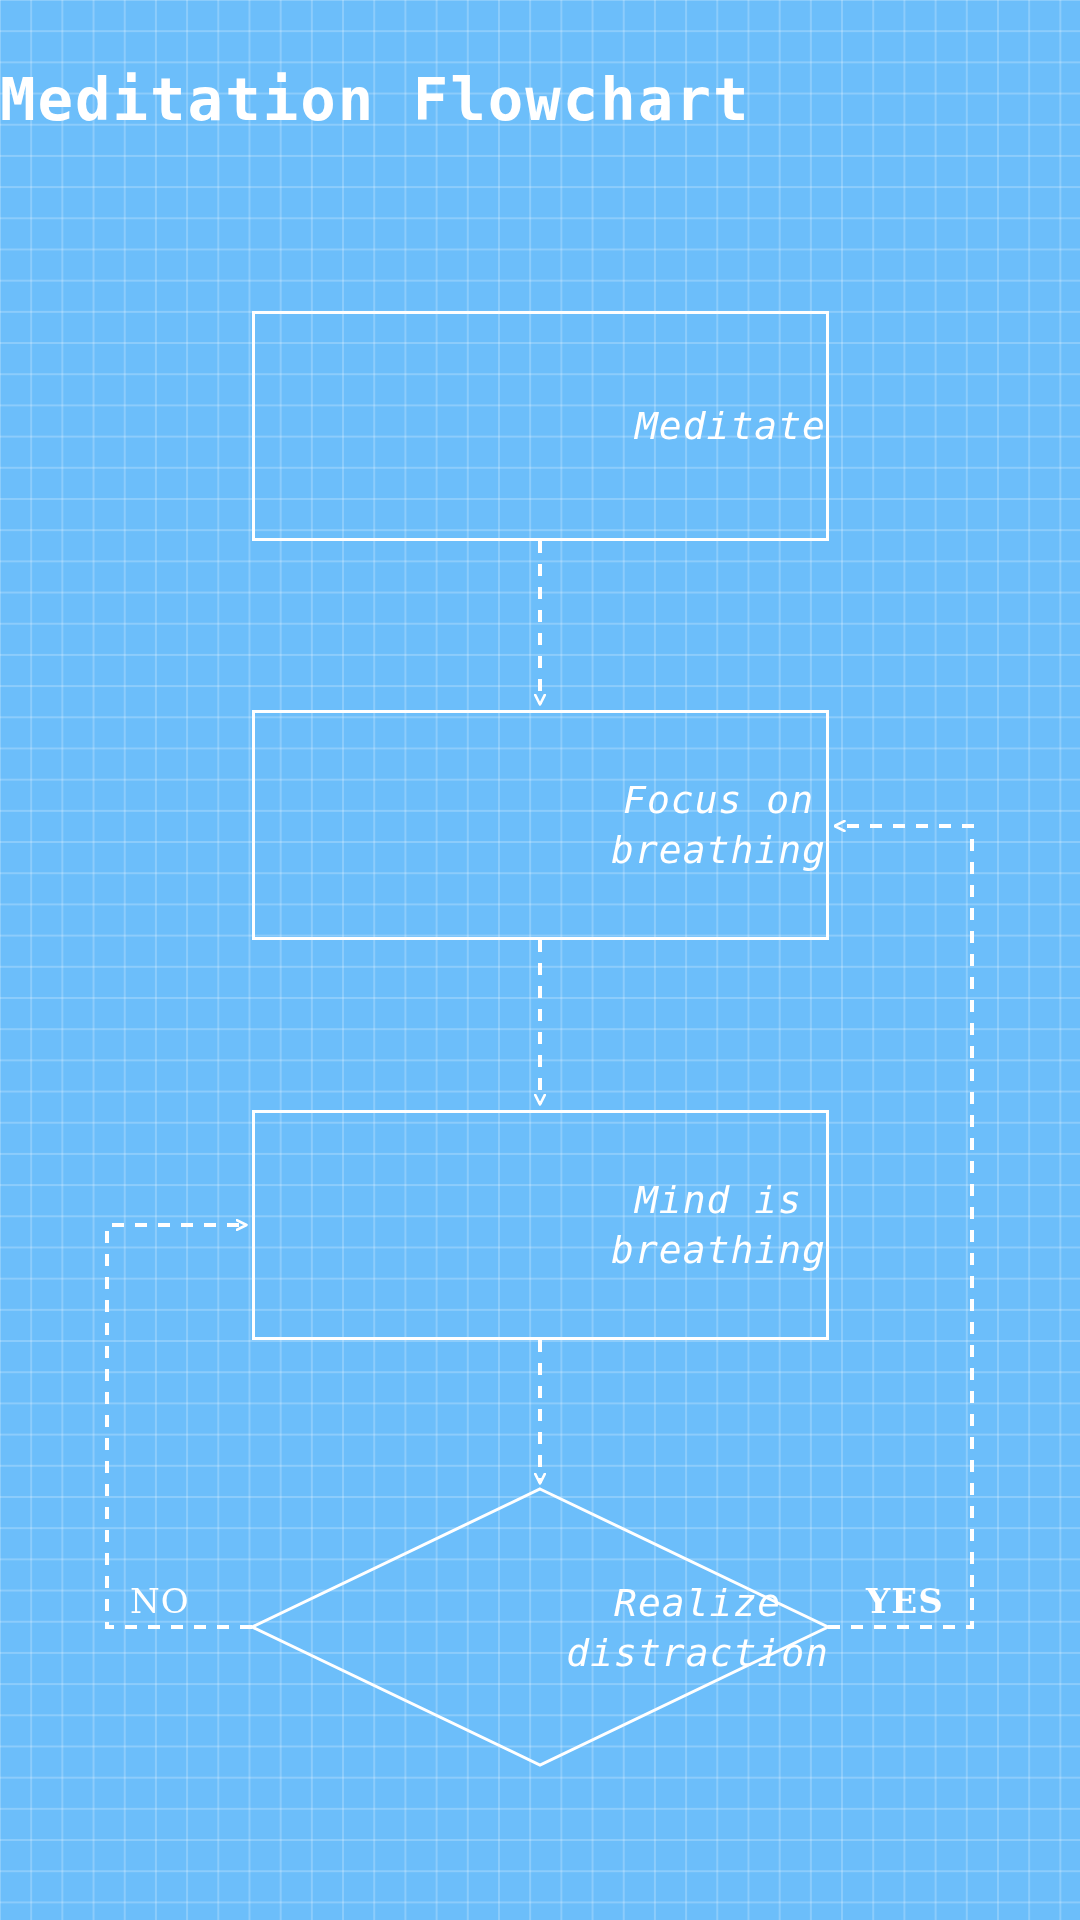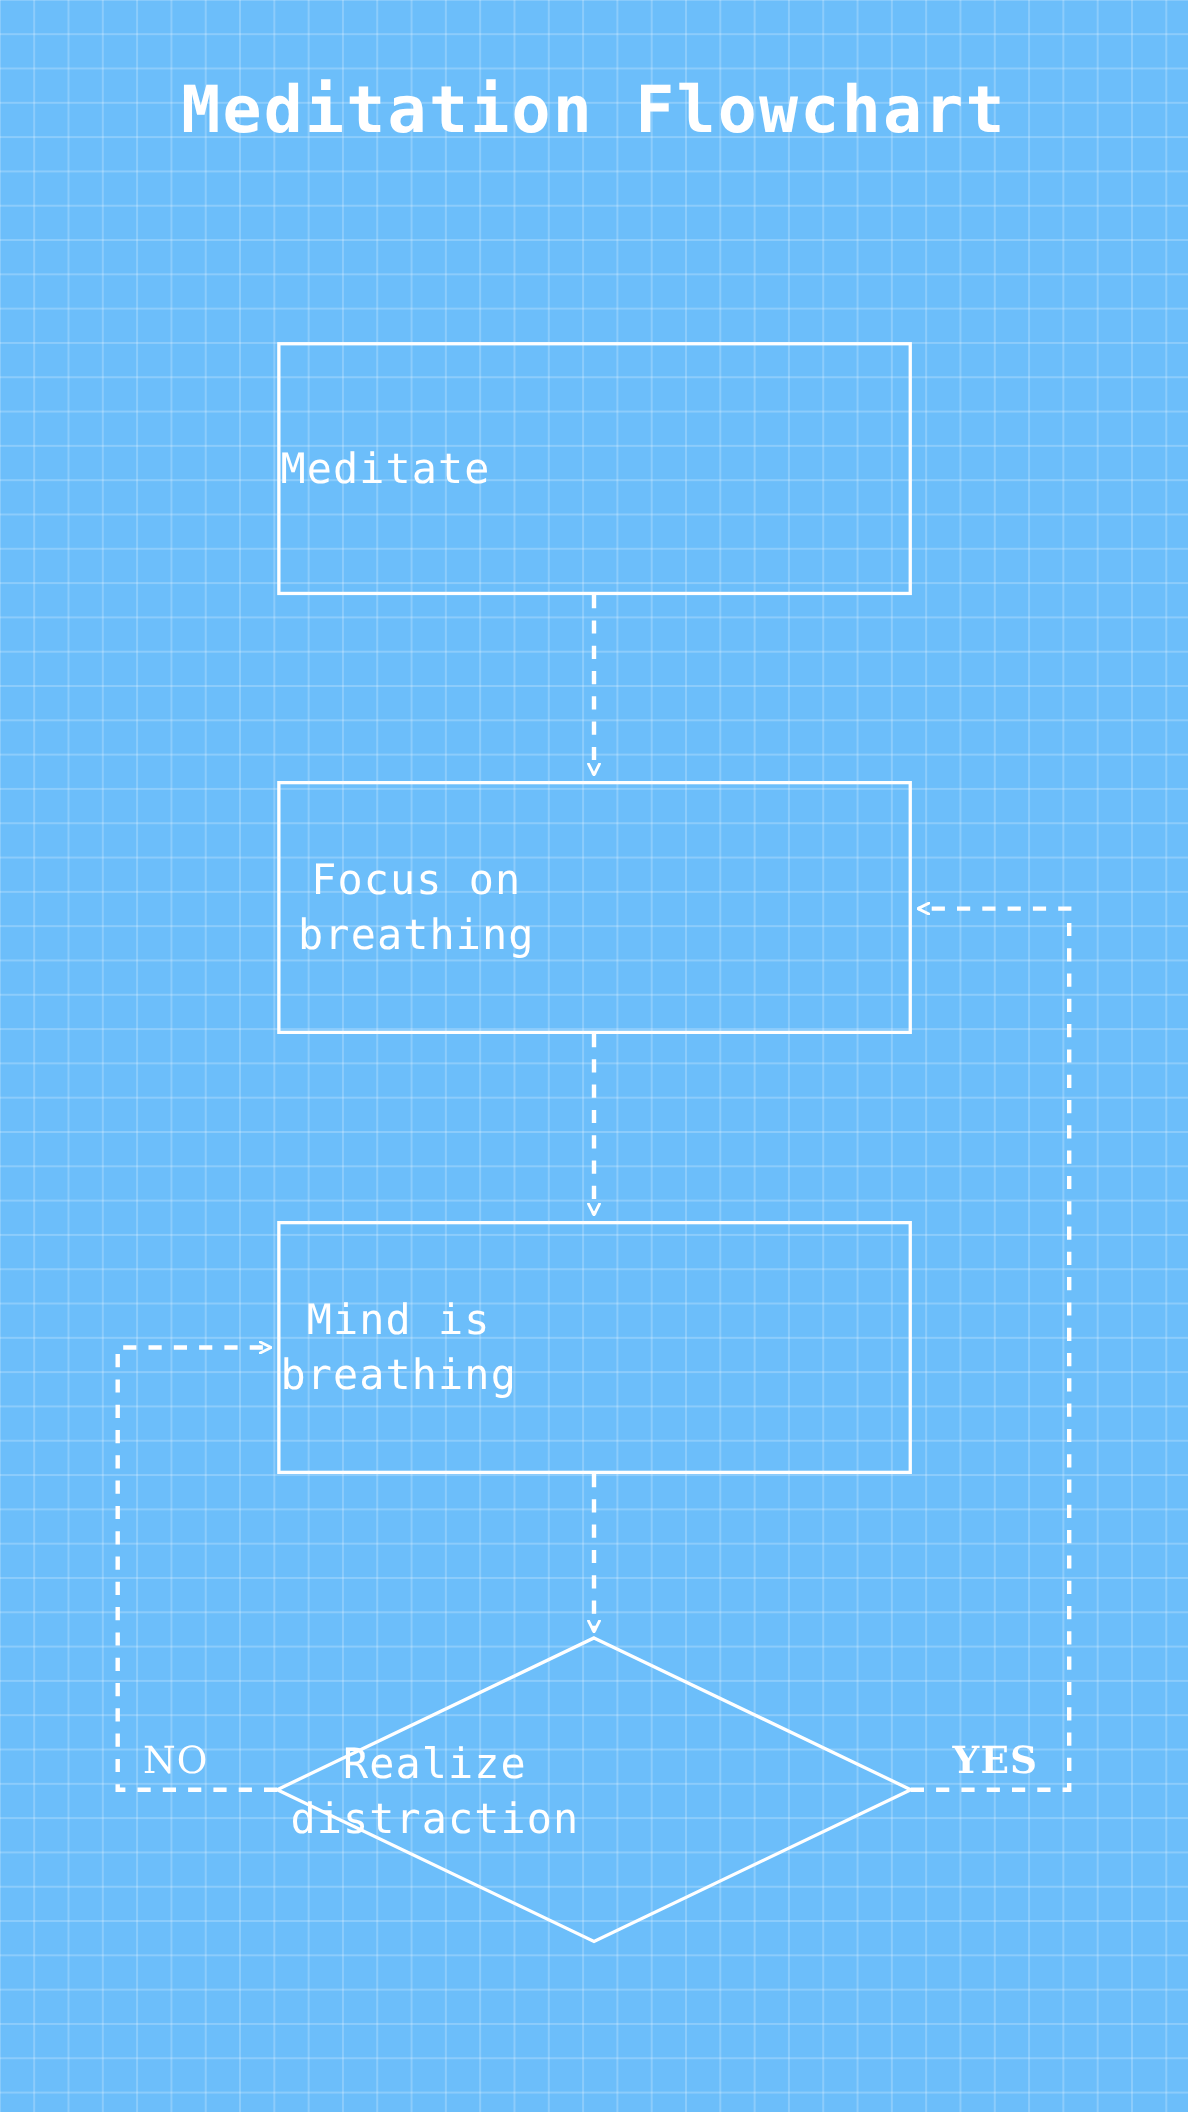--- a/index.html
+++ b/index.html
@@ -20,21 +20,21 @@
     background-position: -1px -1px;
     font-family: "DejaVu Sans Mono", monospace;
   }
 
   
   #title {
     position: absolute;
     left: 0;
     top: 62px;
     width: 1080px;
-    text-align: center;
+    text-align: left;
     color: #ffffff;
     font-family: "DejaVu Sans Mono", monospace;
     font-size: 59px;
     font-weight: bold;
     letter-spacing: 2px;
     line-height: 76px;
     white-space: pre;
   }
 
   
@@ -46,41 +46,42 @@
     height: 1920px;
     pointer-events: none;
   }
 
   
   .node {
     position: absolute;
     box-sizing: border-box;
     display: flex;
     align-items: center;
-    justify-content: flex-start;
+    justify-content: flex-end;
     text-align: center;
     color: #ffffff;
     font-family: "DejaVu Sans Mono", monospace;
     font-size: 38px;
     line-height: 50px;
     letter-spacing: 1px;
     white-space: pre-line;
+    font-style: italic;
   }
   .node.process {
     border: 3px solid #ffffff;
     background: transparent;
   }
   .node.decision {
     border: none;
     background: transparent;
   }
   #node-meditate   { left: 252px; top: 311px;  width: 577px; height: 230px; }
   #node-focus      { left: 252px; top: 710px;  width: 577px; height: 230px; padding-left: 16px; }
   #node-distracted { left: 252px; top: 1110px; width: 577px; height: 230px; }
-  #node-realize    { left: 252px; top: 1489px; width: 577px; height: 277px; margin-left: 12px; }
+  #node-realize    { left: 252px; top: 1489px; width: 577px; height: 277px; }
 
   #node-realize .dtext {
     position: relative;
     z-index: 2;
   }
 
   
   .edge-label {
     position: absolute;
     color: #ffffff;

